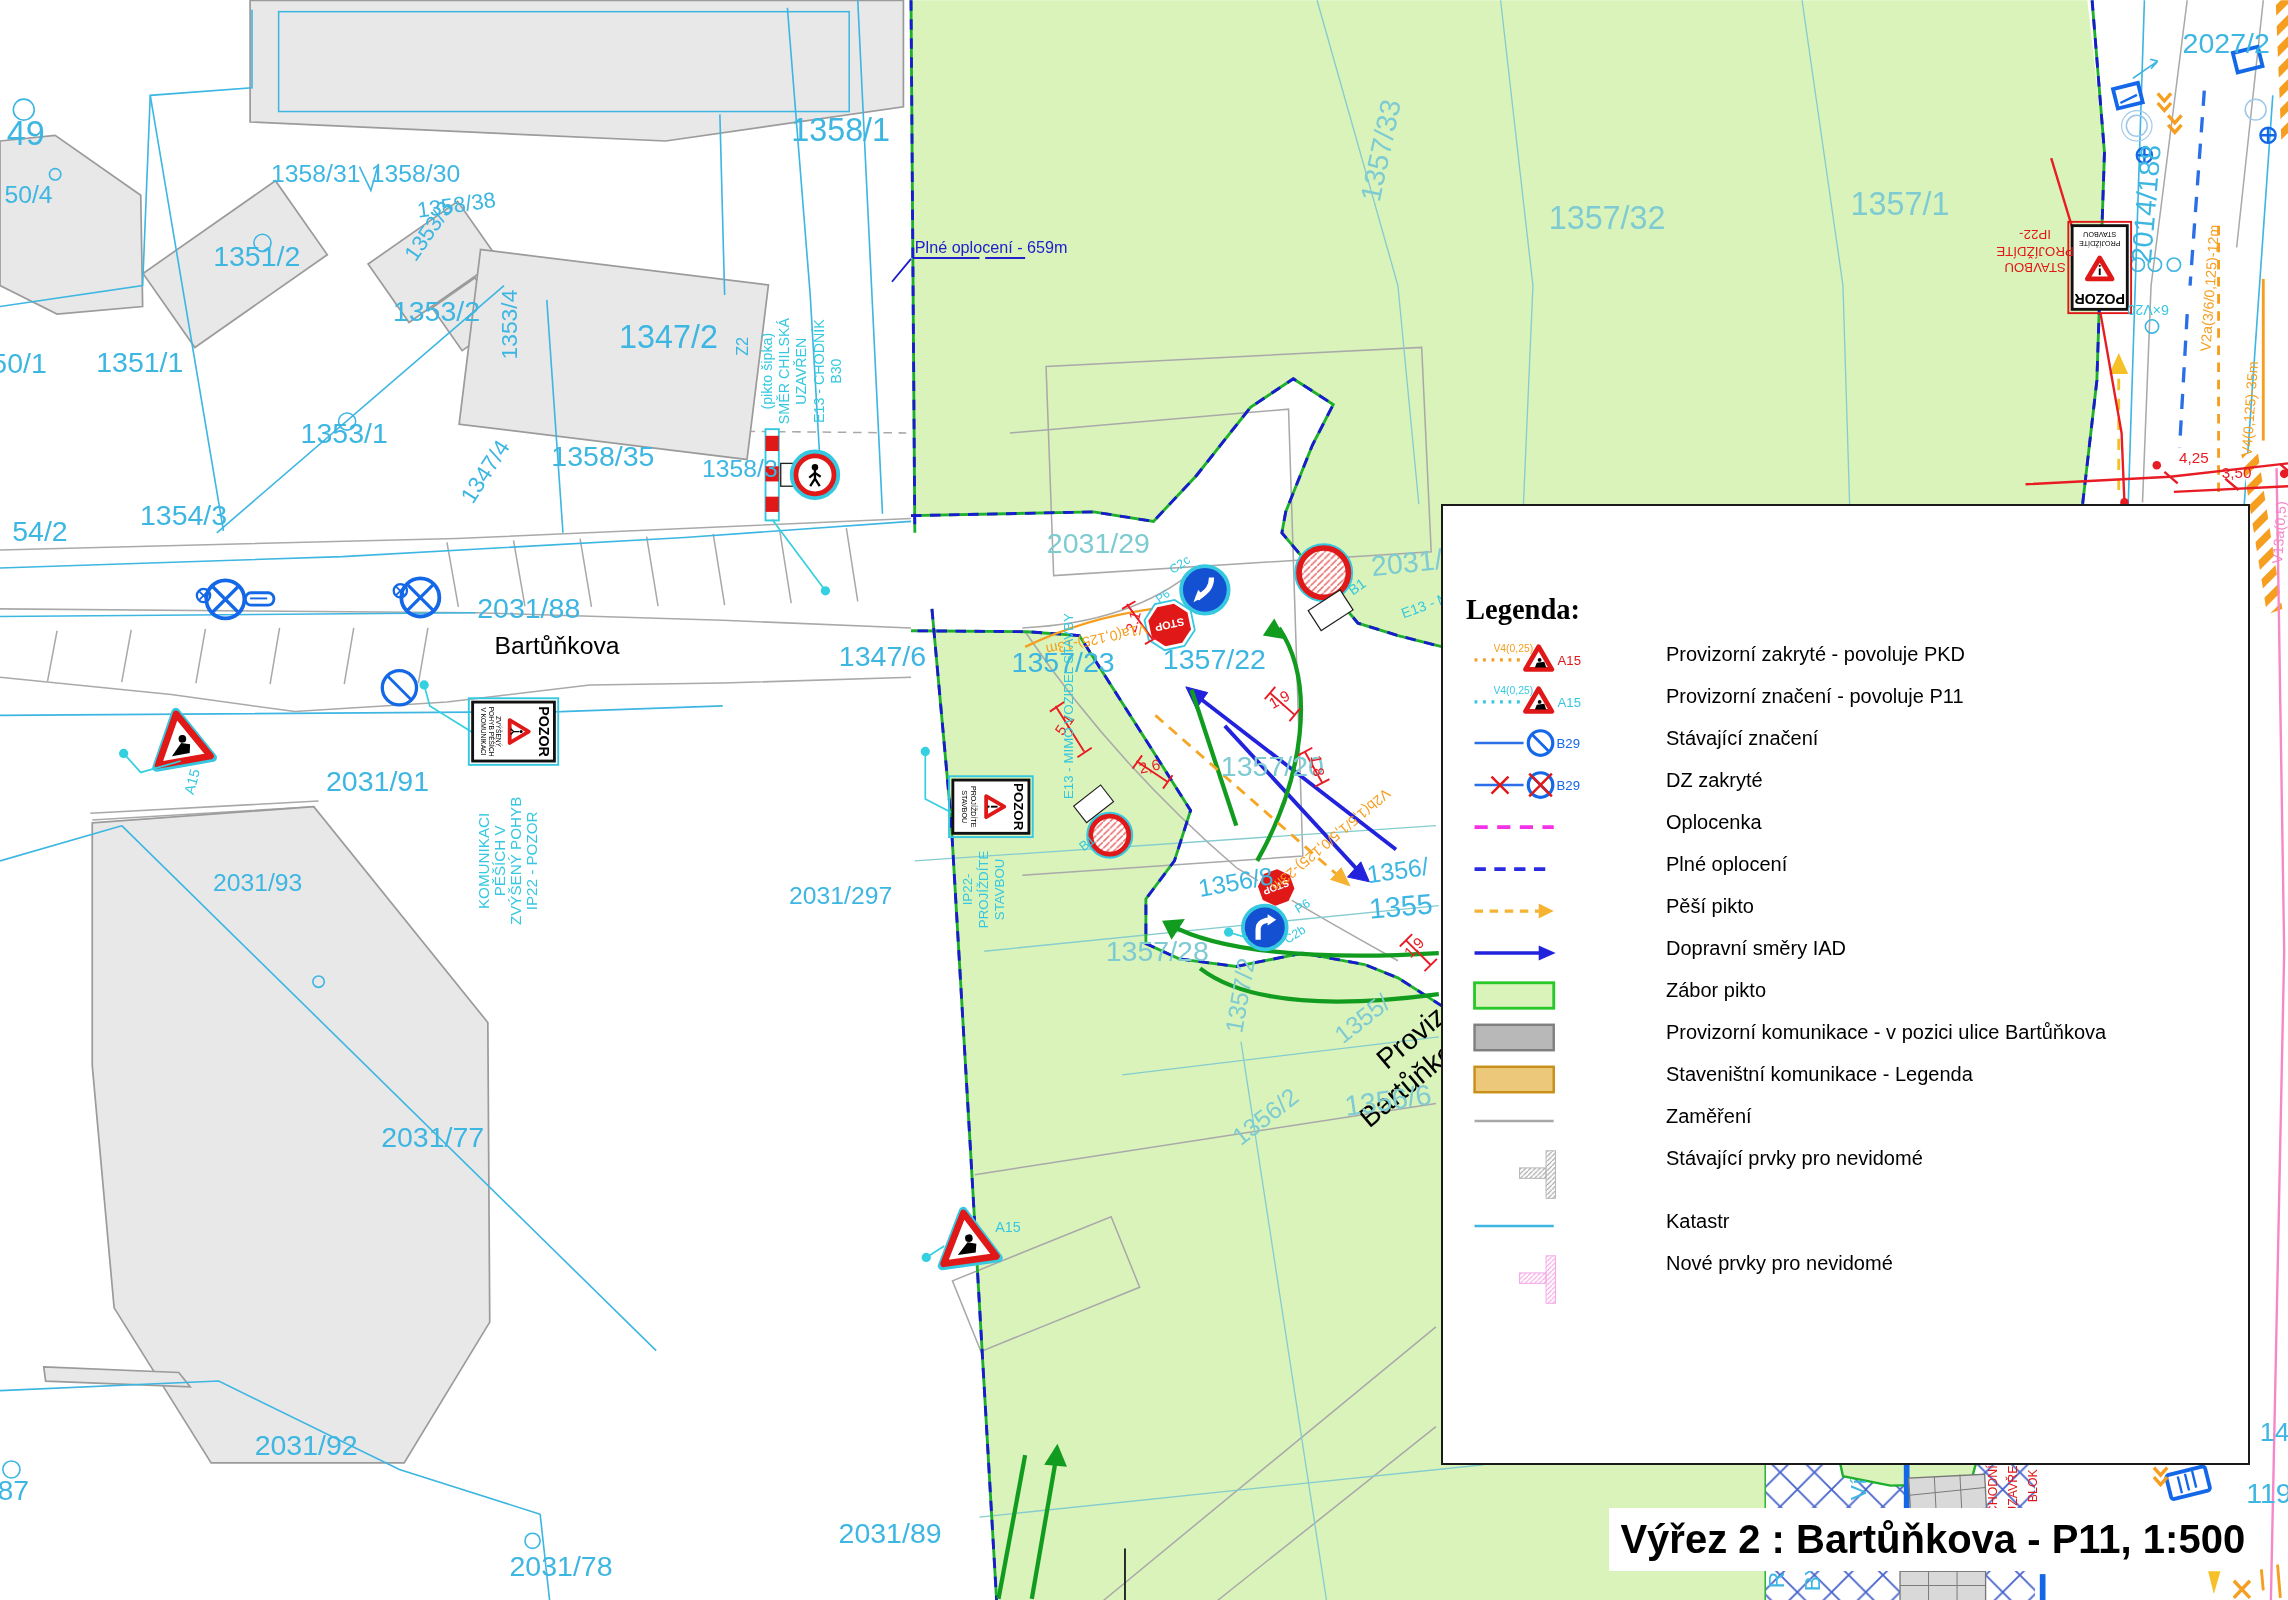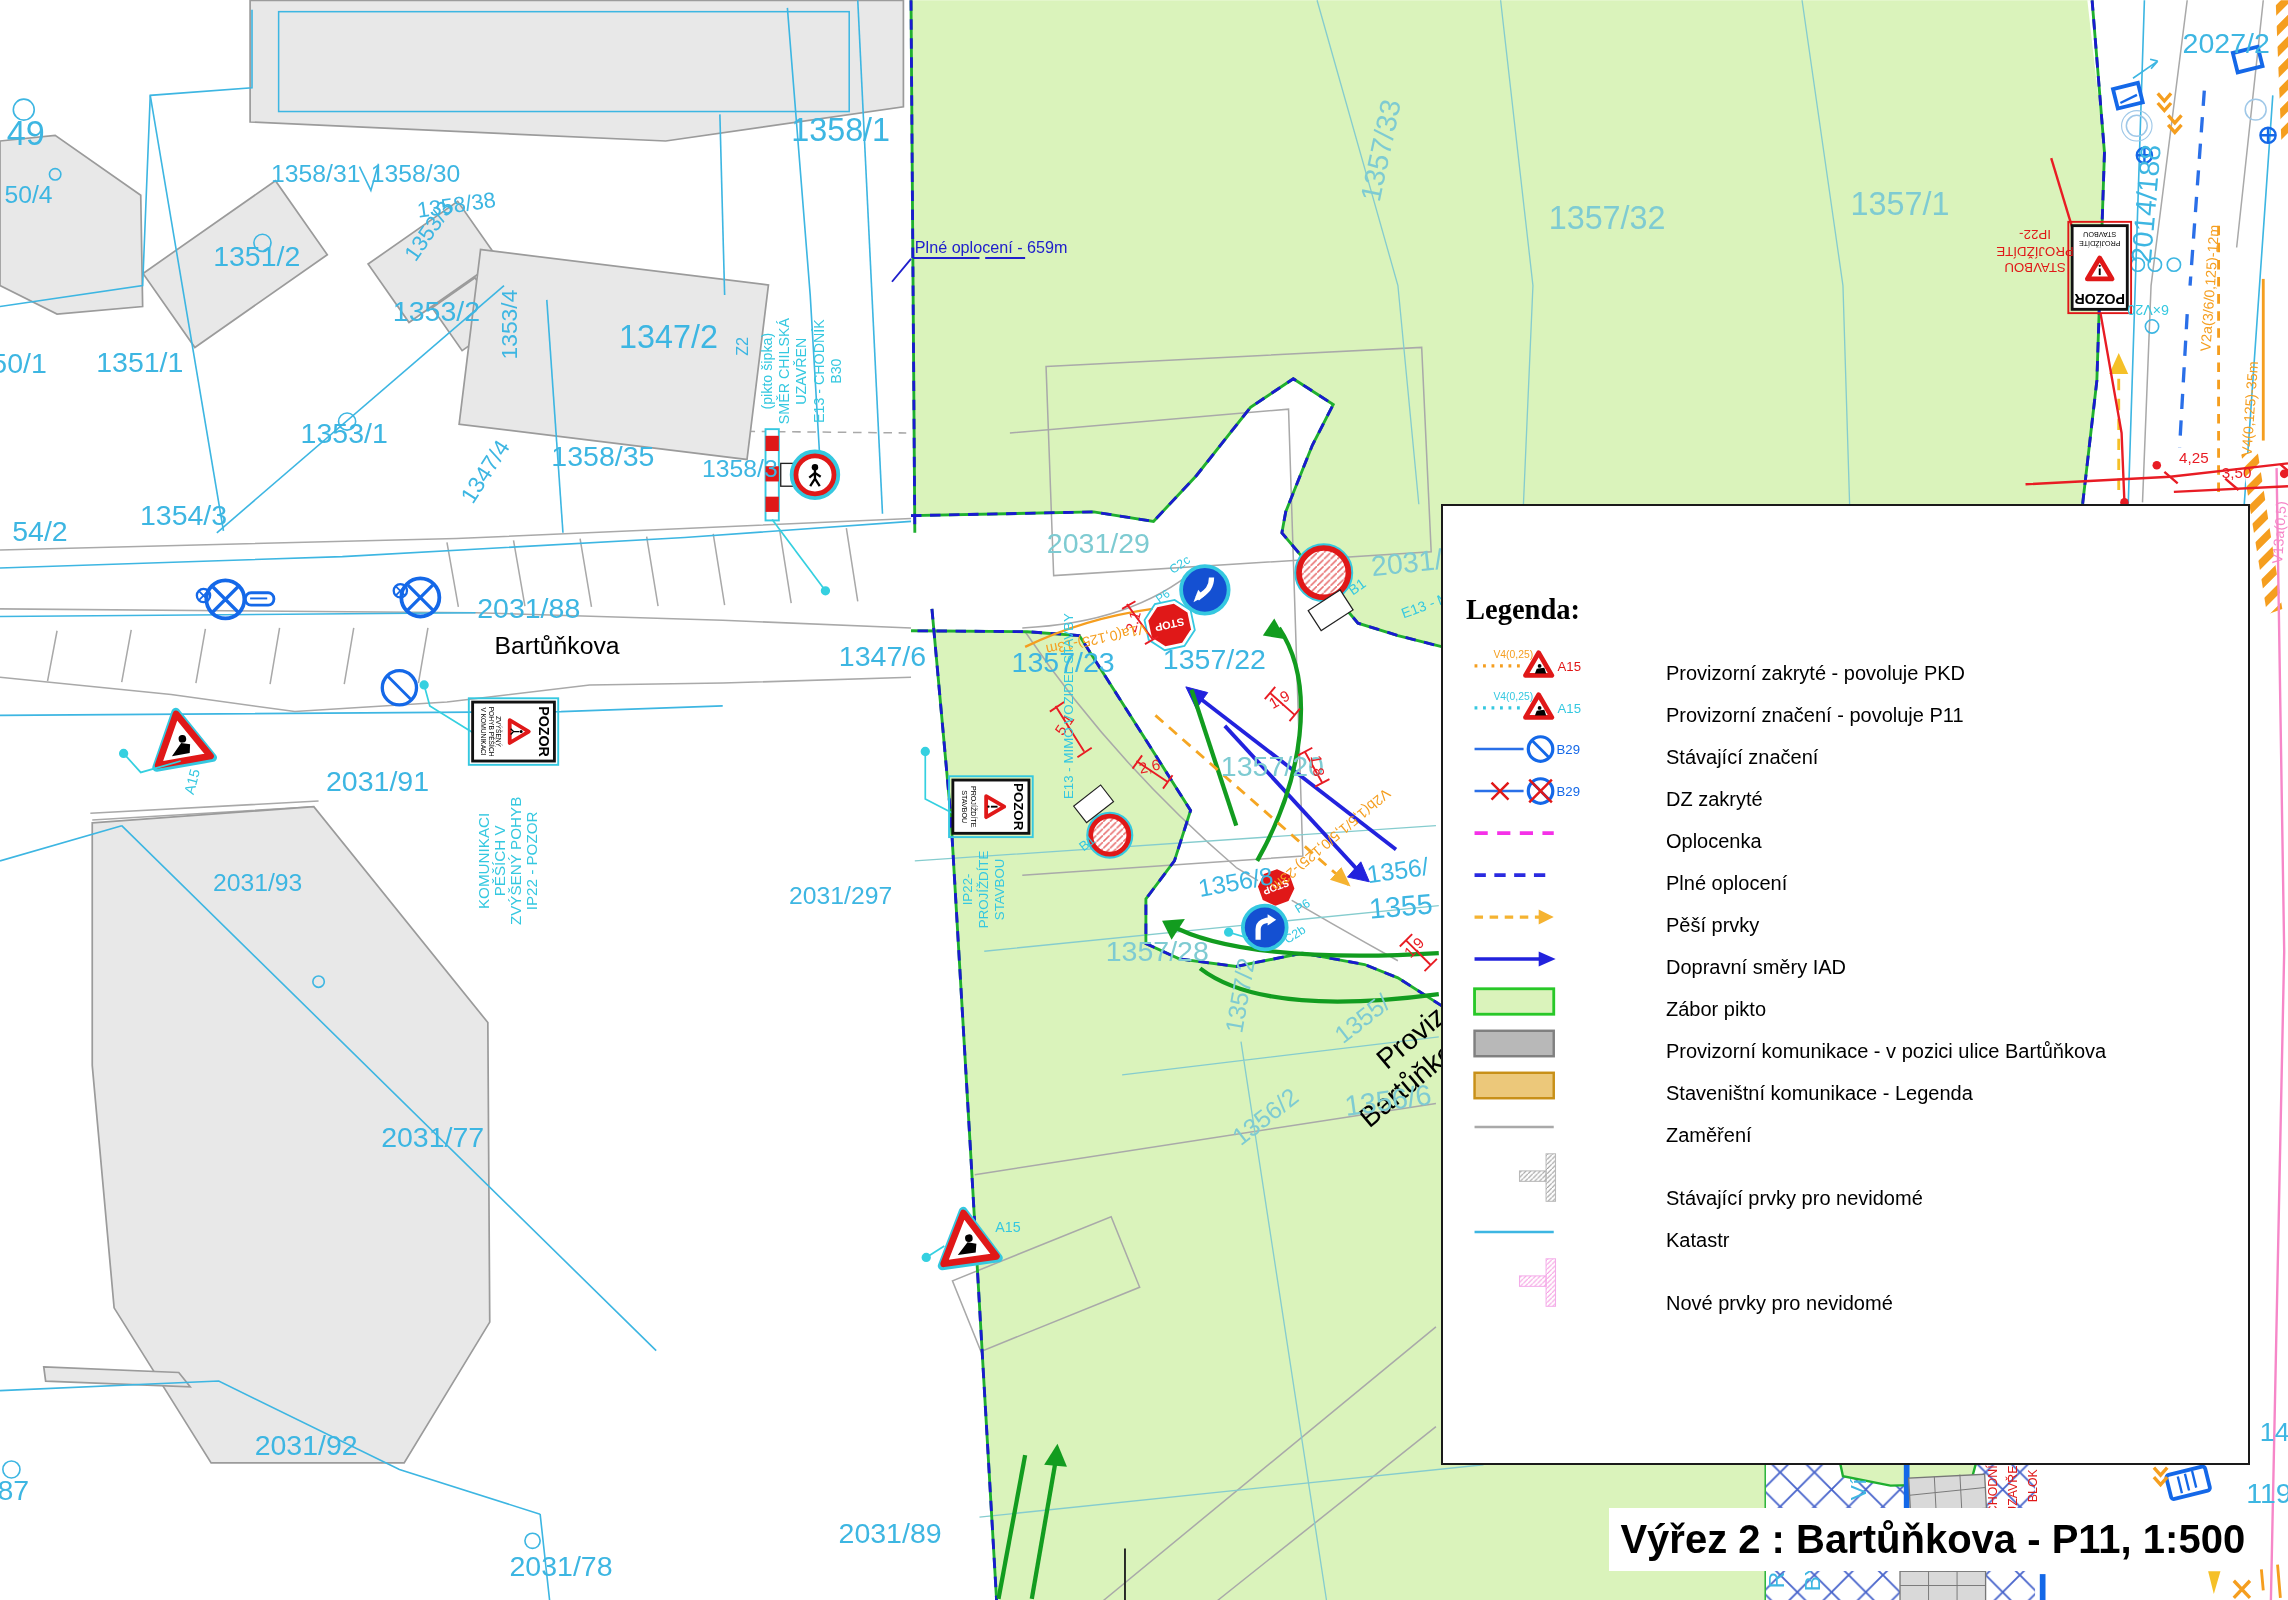--- a/index.html
+++ b/index.html
@@ -3,21 +3,21 @@
 <meta charset="utf-8">
 <style>
   html,body{margin:0;padding:0;background:#fff;}
   body{font-family:"Liberation Sans", sans-serif;}
   #stage{position:relative;width:2288px;height:1601px;overflow:hidden;background:#fff;}
   #mapsvg{position:absolute;left:0;top:0;}
   
   #legend{position:absolute;left:1441px;top:504px;width:809px;height:961px;
     background:#fff;border:2.9px solid #1a1a1a;box-sizing:border-box;z-index:40;}
   #legend h2{margin:88px 0 17px 23px;font-size:28.5px;font-weight:bold;color:#000;font-family:Liberation Serif, serif;}
-  .lrow{display:flex;align-items:flex-end;height:42px;padding-left:23px;}
+  .lrow{display:flex;align-items:flex-start;height:42px;padding-left:23px;}
   .lrow.tall{height:63px;}
   .lsym{width:200px;flex:0 0 200px;}
   .llabel{font-size:20px;color:#000;white-space:nowrap;}
   
   #titleband{position:absolute;left:1609px;top:1508px;width:618px;height:63px;
     background:#fff;z-index:41;display:flex;align-items:center;}
   #titleband span{font-size:40px;font-weight:bold;color:#000;padding-left:11.4px;white-space:nowrap;}
   text{font-family:"Liberation Sans", sans-serif;}
   .pc{fill:#3db6e2;}          
   .pp{fill:#7ecbd2;}          
@@ -555,21 +555,21 @@
               <path d="M8,17 L92,17" stroke="#2a2ae0" stroke-width="4" stroke-dasharray="12,9"></path>
             </svg></span>
     <span class="llabel">Plné oplocení</span>
         </div>
         <div class="lrow">
           <span class="lsym">
       <svg width="200" height="33" viewBox="0 0 210 35">
               <path d="M8,17 L78,17" stroke="#f5b331" stroke-width="3.4" stroke-dasharray="9,7"></path>
       <polygon points="92,17 76,9 76,25" fill="#f5b331"></polygon>
             </svg></span>
-    <span class="llabel">Pěší prvky</span>
+    <span class="llabel">Pěší pikto</span>
         </div>
         <div class="lrow">
           <span class="lsym">
       <svg width="200" height="33" viewBox="0 0 210 35">
               <path d="M8,17 L78,17" stroke="#2222dd" stroke-width="3.6"></path>
               <polygon points="94,17 76,9 76,25" fill="#2222dd"></polygon>
             </svg></span>
     <span class="llabel">Dopravní směry IAD</span>
         </div>
         <div class="lrow">

